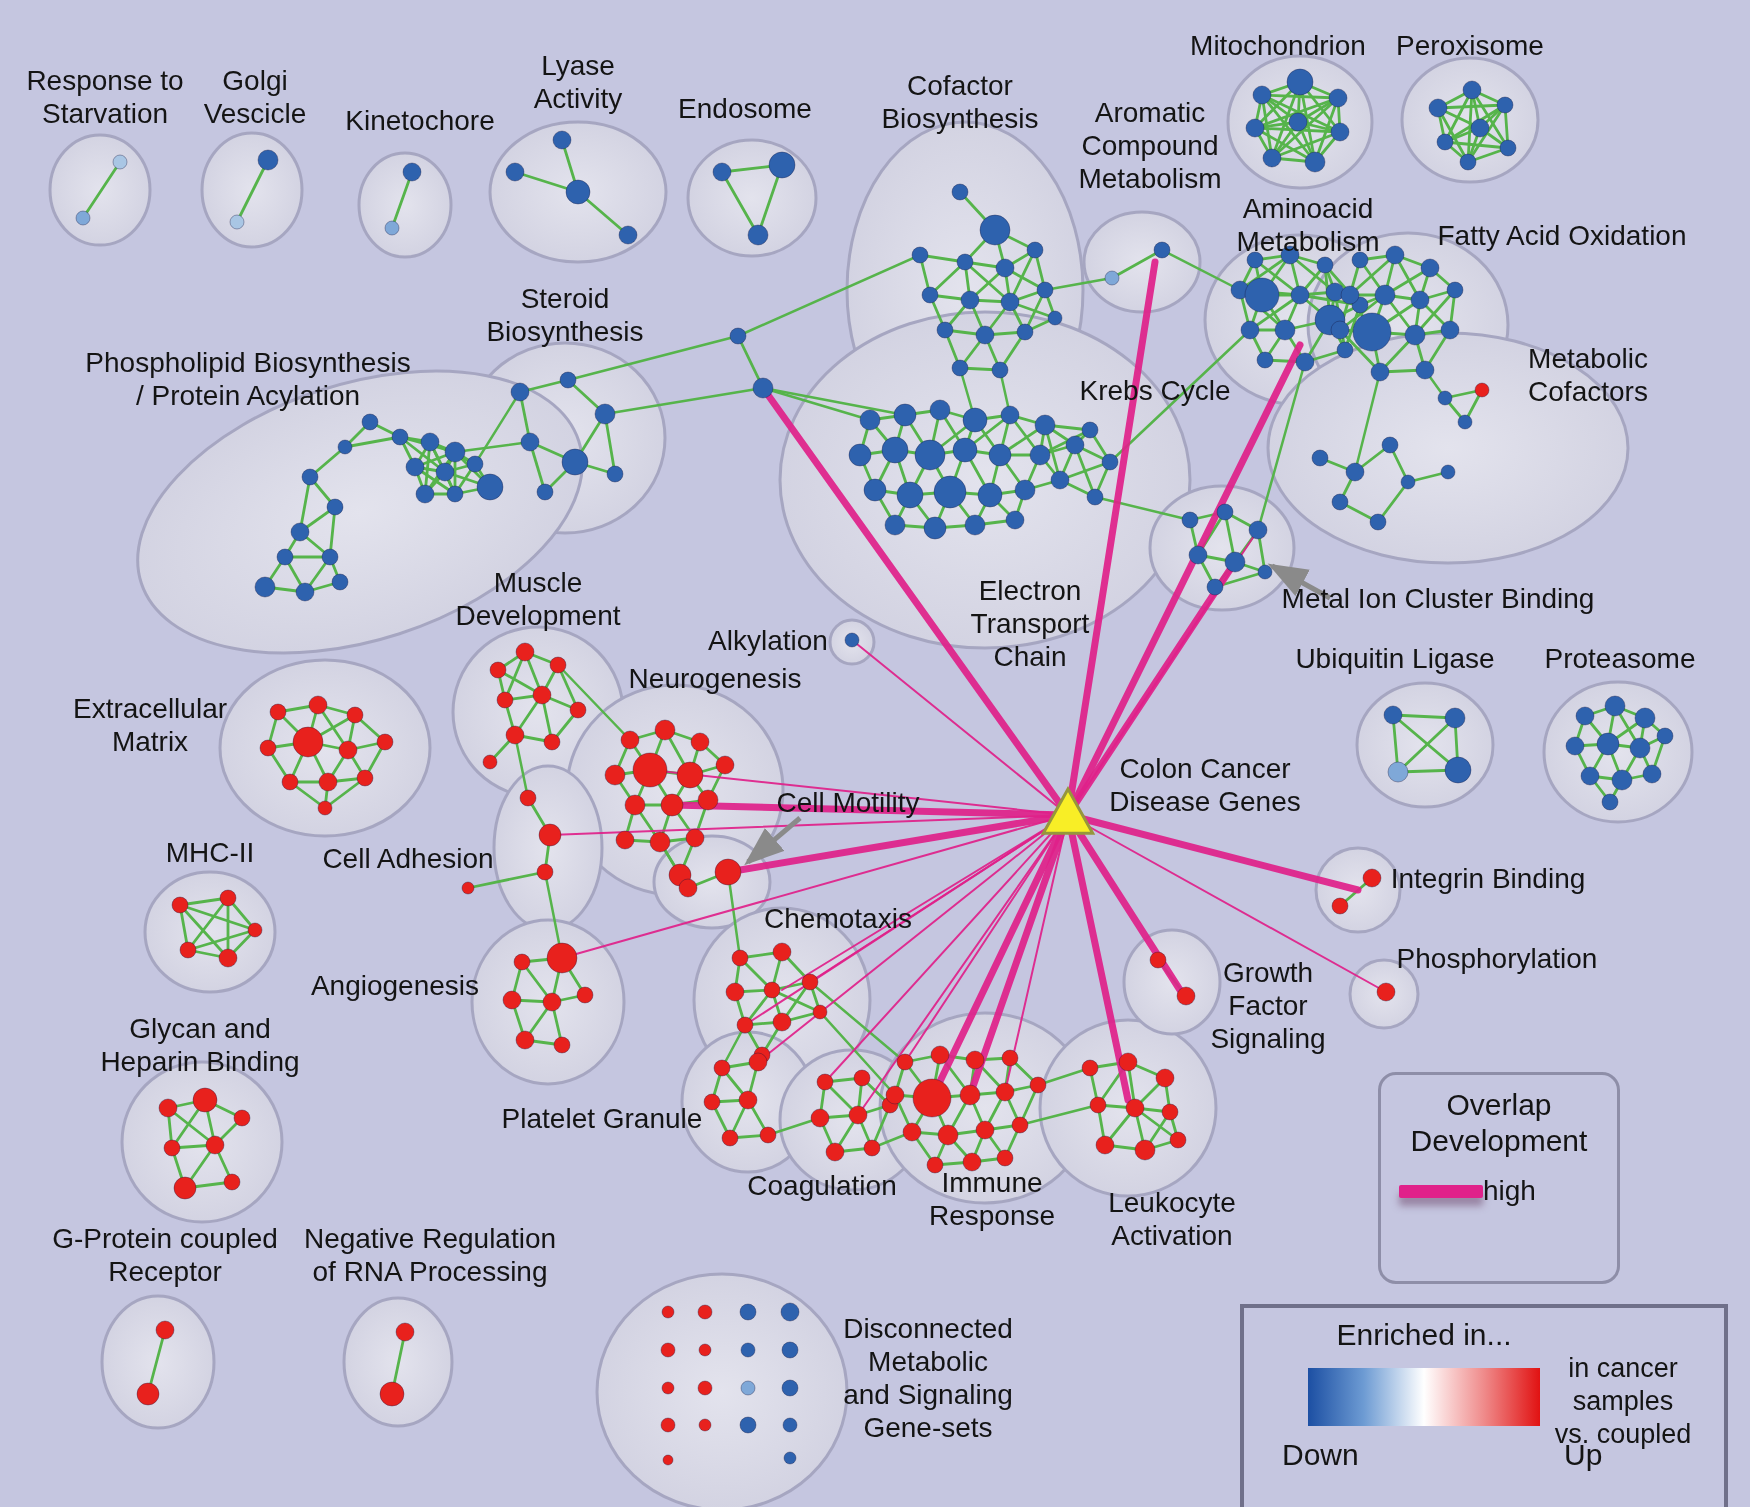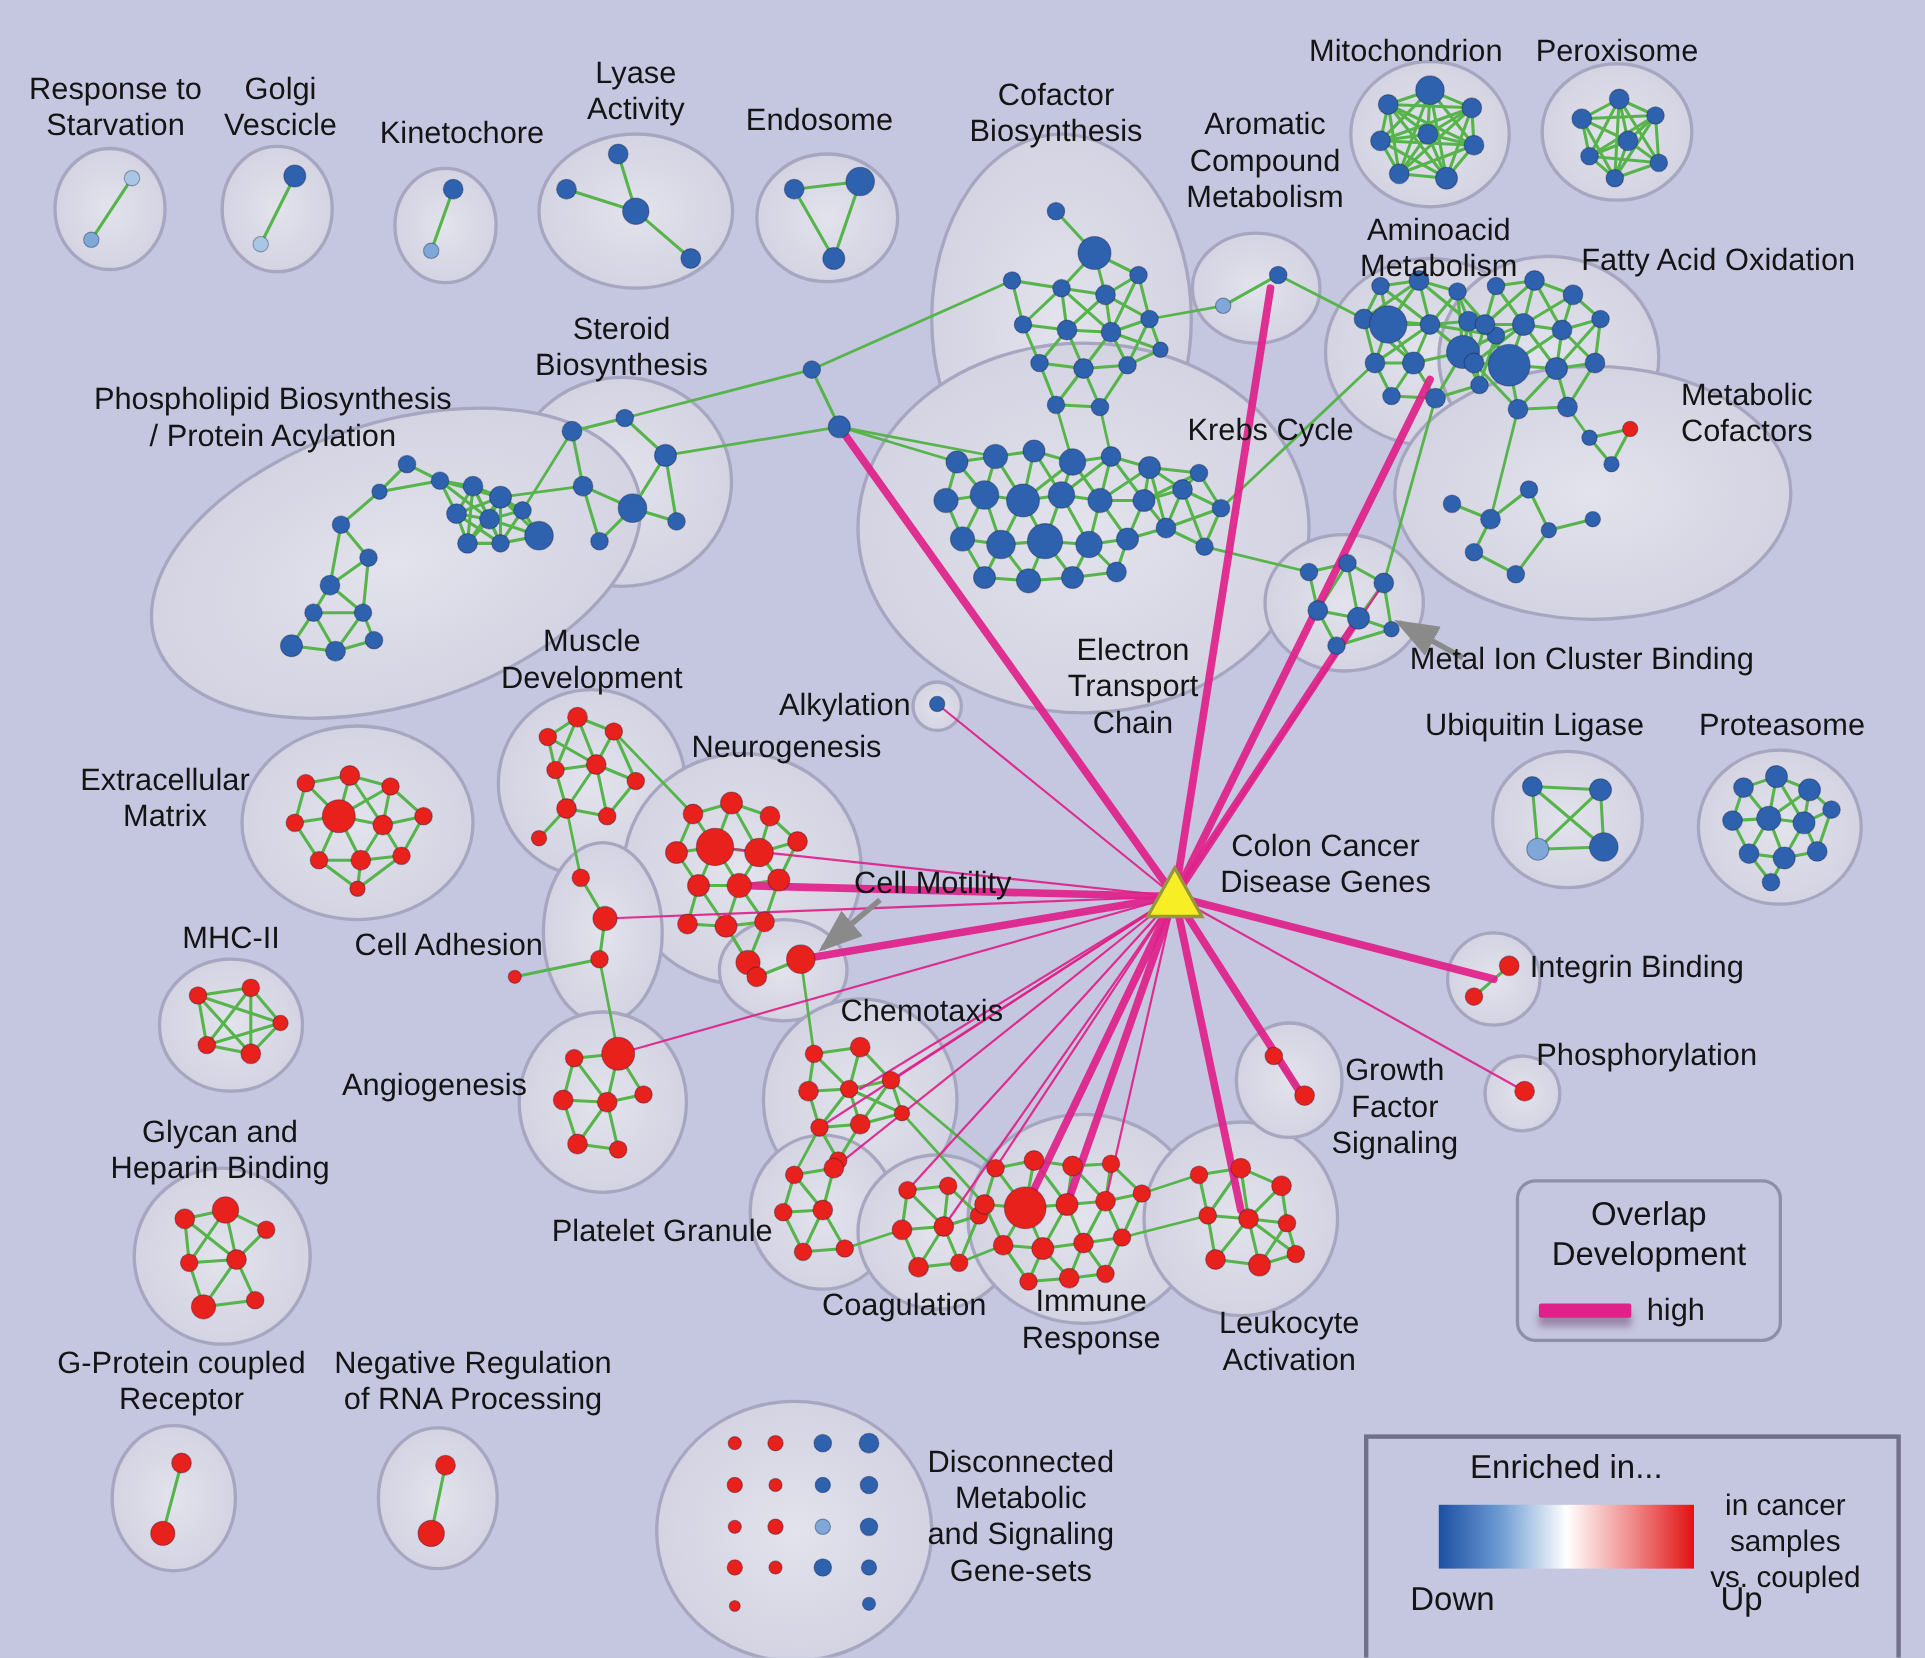--- a/index.html
+++ b/index.html
@@ -1,22 +1,22 @@
 <!DOCTYPE html>
 <html><head>
 <meta charset="utf-8">
 <style>
   html,body{margin:0;padding:0;}
   body{background:#c5c6e0;font-family:"Liberation Sans",sans-serif;}
   .stage{position:relative;width:1750px;height:1507px;background:#c5c6e0;overflow:hidden;}
   svg.net{position:absolute;left:0;top:0;}
   .legend{position:absolute;box-sizing:border-box;color:#141414;}
-  .legend-overlap{left:1378px;top:1072px;width:242px;height:148px;border:3px solid #8e8ea8;border-radius:18px;}
+  .legend-overlap{left:1378px;top:1072px;width:242px;height:212px;border:3px solid #8e8ea8;border-radius:18px;}
   .lg-title{text-align:center;font-size:30px;line-height:36px;padding-top:12px;}
-  .lg-row{display:flex;align-items:center;gap:14px;padding:16px 0 0 18px;font-size:28px;}
+  .lg-row{display:flex;align-items:center;gap:0;padding:16px 0 0 18px;font-size:28px;}
   .line-high{width:84px;height:13px;background:#e0218a;border-radius:2px;box-shadow:0 8px 7px rgba(110,70,105,.5);flex:0 0 auto;}
   .line-moderate{width:84px;height:3px;background:#e0218a;flex:0 0 auto;}
   .legend-enriched{left:1240px;top:1304px;width:488px;height:212px;border:4px solid #70708a;}
   .en-title{position:absolute;left:0;top:10px;width:360px;text-align:center;font-size:30px;}
   .en-grad{position:absolute;left:64px;top:60px;width:232px;height:58px;
     background:linear-gradient(90deg,#1c4fa3 0%,#6d9bd3 24%,#ffffff 50%,#ef8a8a 76%,#e11212 100%);}
   .en-down{position:absolute;left:38px;top:130px;font-size:30px;}
   .en-up{position:absolute;left:272px;top:130px;font-size:30px;margin-left:48px;}
   .en-note{position:absolute;right:16px;top:44px;width:170px;text-align:center;font-size:27px;line-height:33px;}
 </style>

